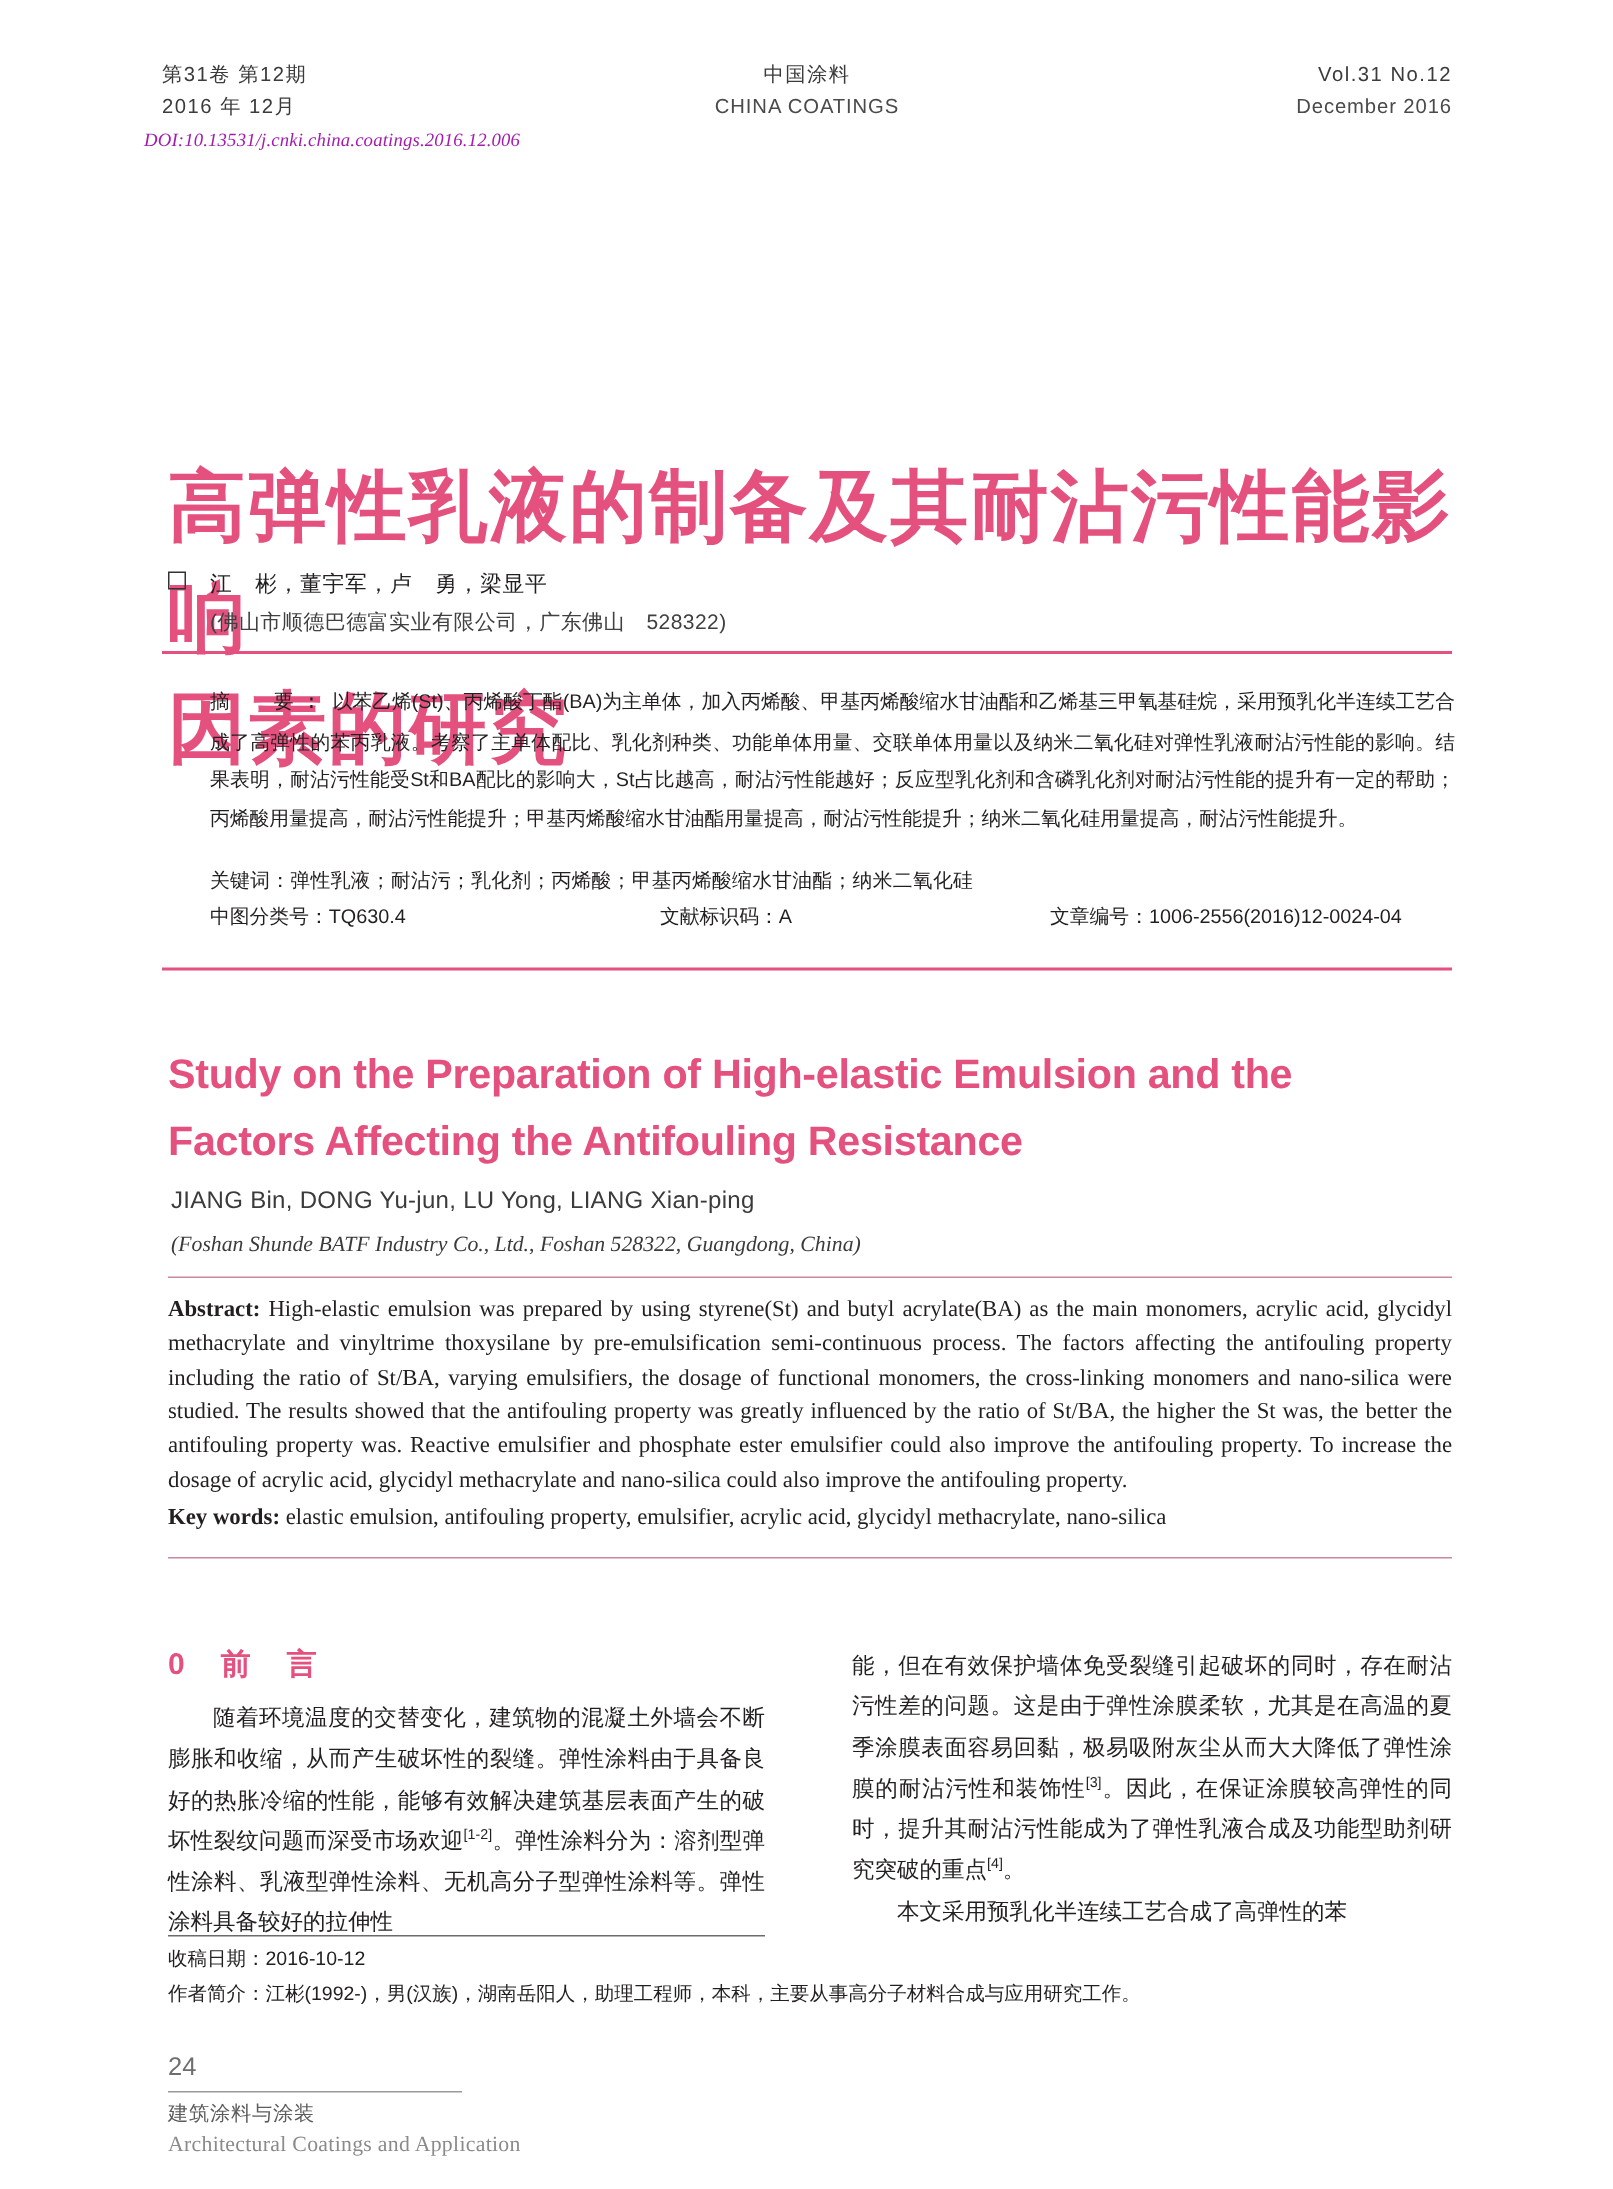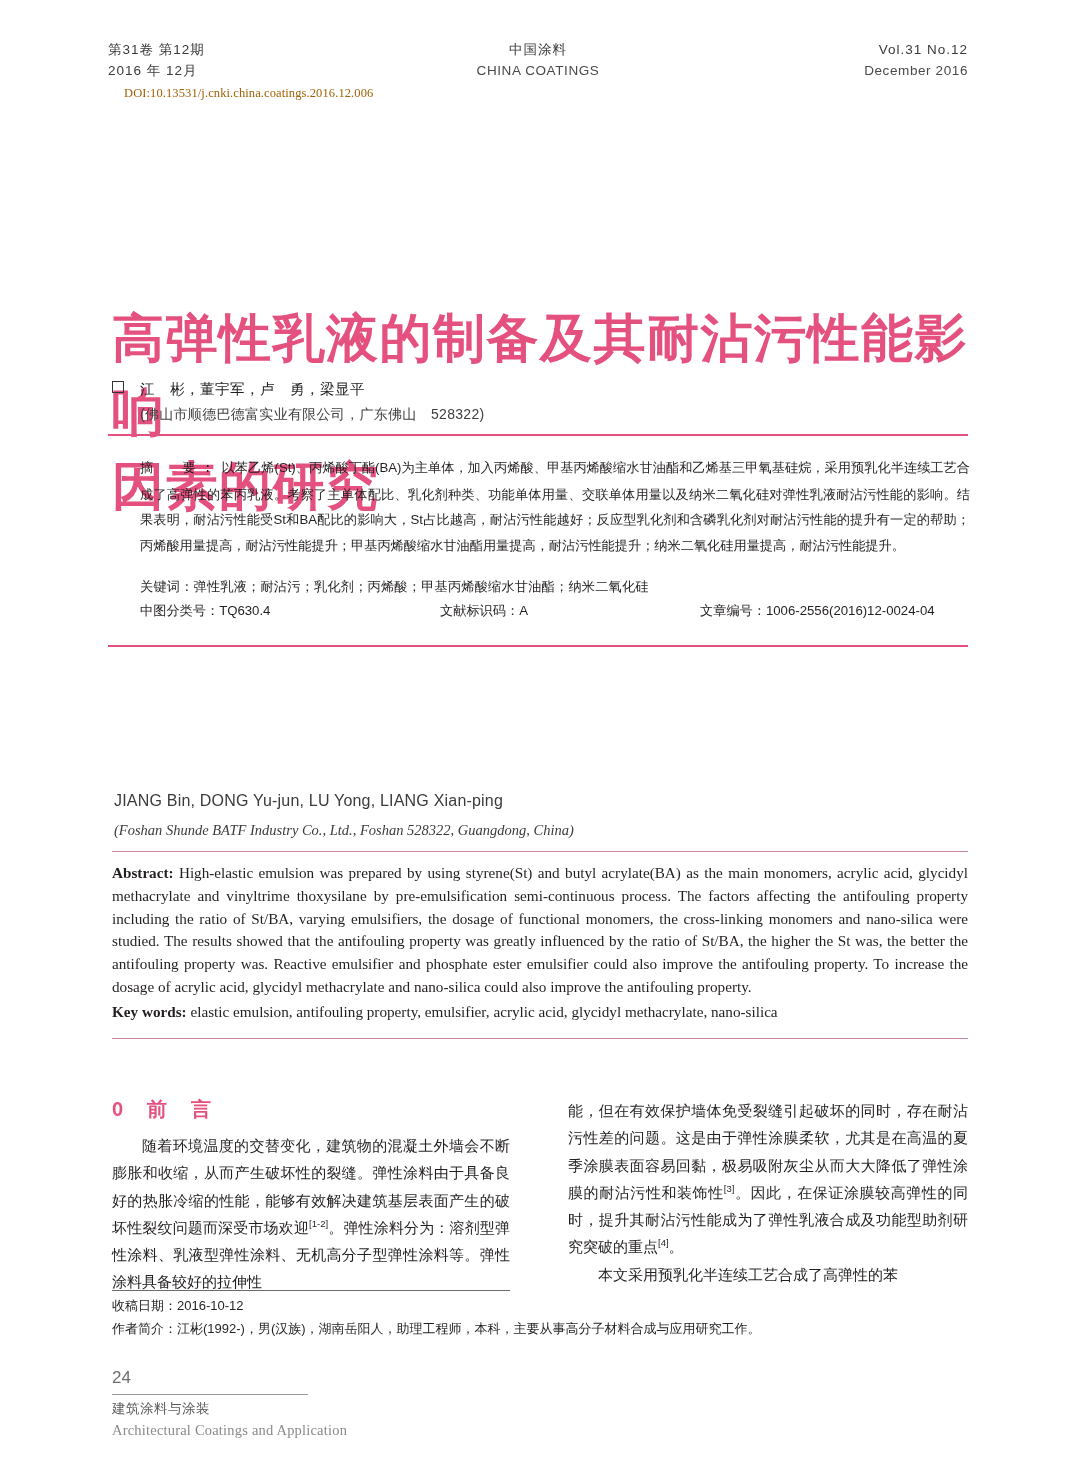--- a/index.html
+++ b/index.html
@@ -36,26 +36,27 @@
     color: #3b3b3b;
     line-height: 1.55;
   }
   .header .col-left { text-align: left; width: 250px; }
   .header .col-center { text-align: center; width: 300px; }
   .header .col-right { text-align: right; width: 250px; }
   .header .ch-title { letter-spacing: 1px; }
   .header .en-title { letter-spacing: 0.6px; color: #4a4a4a; }
   .doi {
     position: absolute;
-    left: 124px;
+    left: 96px;
     top: 86px;
     font-family: "Liberation Serif", serif;
     font-size: 12.5px;
-    color: #a16207;
+    color: #a21caf;
     letter-spacing: 0.1px;
+    font-style: italic;
   }
   
   .title-cn {
     position: absolute;
     left: 112px;
     top: 262px;
     width: 860px;
     font-family: "Liberation Sans", sans-serif;
     font-weight: bold;
     font-size: 52px;
@@ -325,20 +326,24 @@
   <div class="kw-cn">关键词：弹性乳液；耐沾污；乳化剂；丙烯酸；甲基丙烯酸缩水甘油酯；纳米二氧化硅</div>
 
   <div class="codes">
     <div class="c1">中图分类号：TQ630.4</div>
     <div class="c2">文献标识码：A</div>
     <div class="c3">文章编号：1006-2556(2016)12-0024-04</div>
   </div>
 
   <div class="rule-pink" style="top:645px;"></div>
 
+  <div class="title-en">
+    <div>Study on the Preparation of High-elastic Emulsion and the</div>
+    <div>Factors Affecting the Antifouling Resistance</div>
+  </div>
 
   <div class="authors-en">JIANG Bin, DONG Yu-jun, LU Yong, LIANG Xian-ping</div>
   <div class="affil-en">(Foshan Shunde BATF Industry Co., Ltd., Foshan 528322, Guangdong, China)</div>
 
   <div class="rule-thin" style="top:851px;"></div>
 
   <div class="abs-en">
     <b>Abstract:</b><span> High-elastic emulsion was prepared by using styrene(St) and butyl acrylate(BA) as the main monomers, acrylic acid, glycidyl methacrylate and vinyltrime thoxysilane by pre-emulsification semi-continuous process. The factors affecting the antifouling property including the ratio of St/BA, varying emulsifiers, the dosage of functional monomers, the cross-linking monomers and nano-silica were studied. The results showed that the antifouling property was greatly influenced by the ratio of St/BA, the higher the St was, the better the antifouling property was. Reactive emulsifier and phosphate ester emulsifier could also improve the antifouling property. To increase the dosage of acrylic acid, glycidyl methacrylate and nano-silica could also improve the antifouling property.</span>
     <div class="kw-en">
       <b>Key words:</b><span> elastic emulsion, antifouling property, emulsifier, acrylic acid, glycidyl methacrylate, nano-silica</span>

